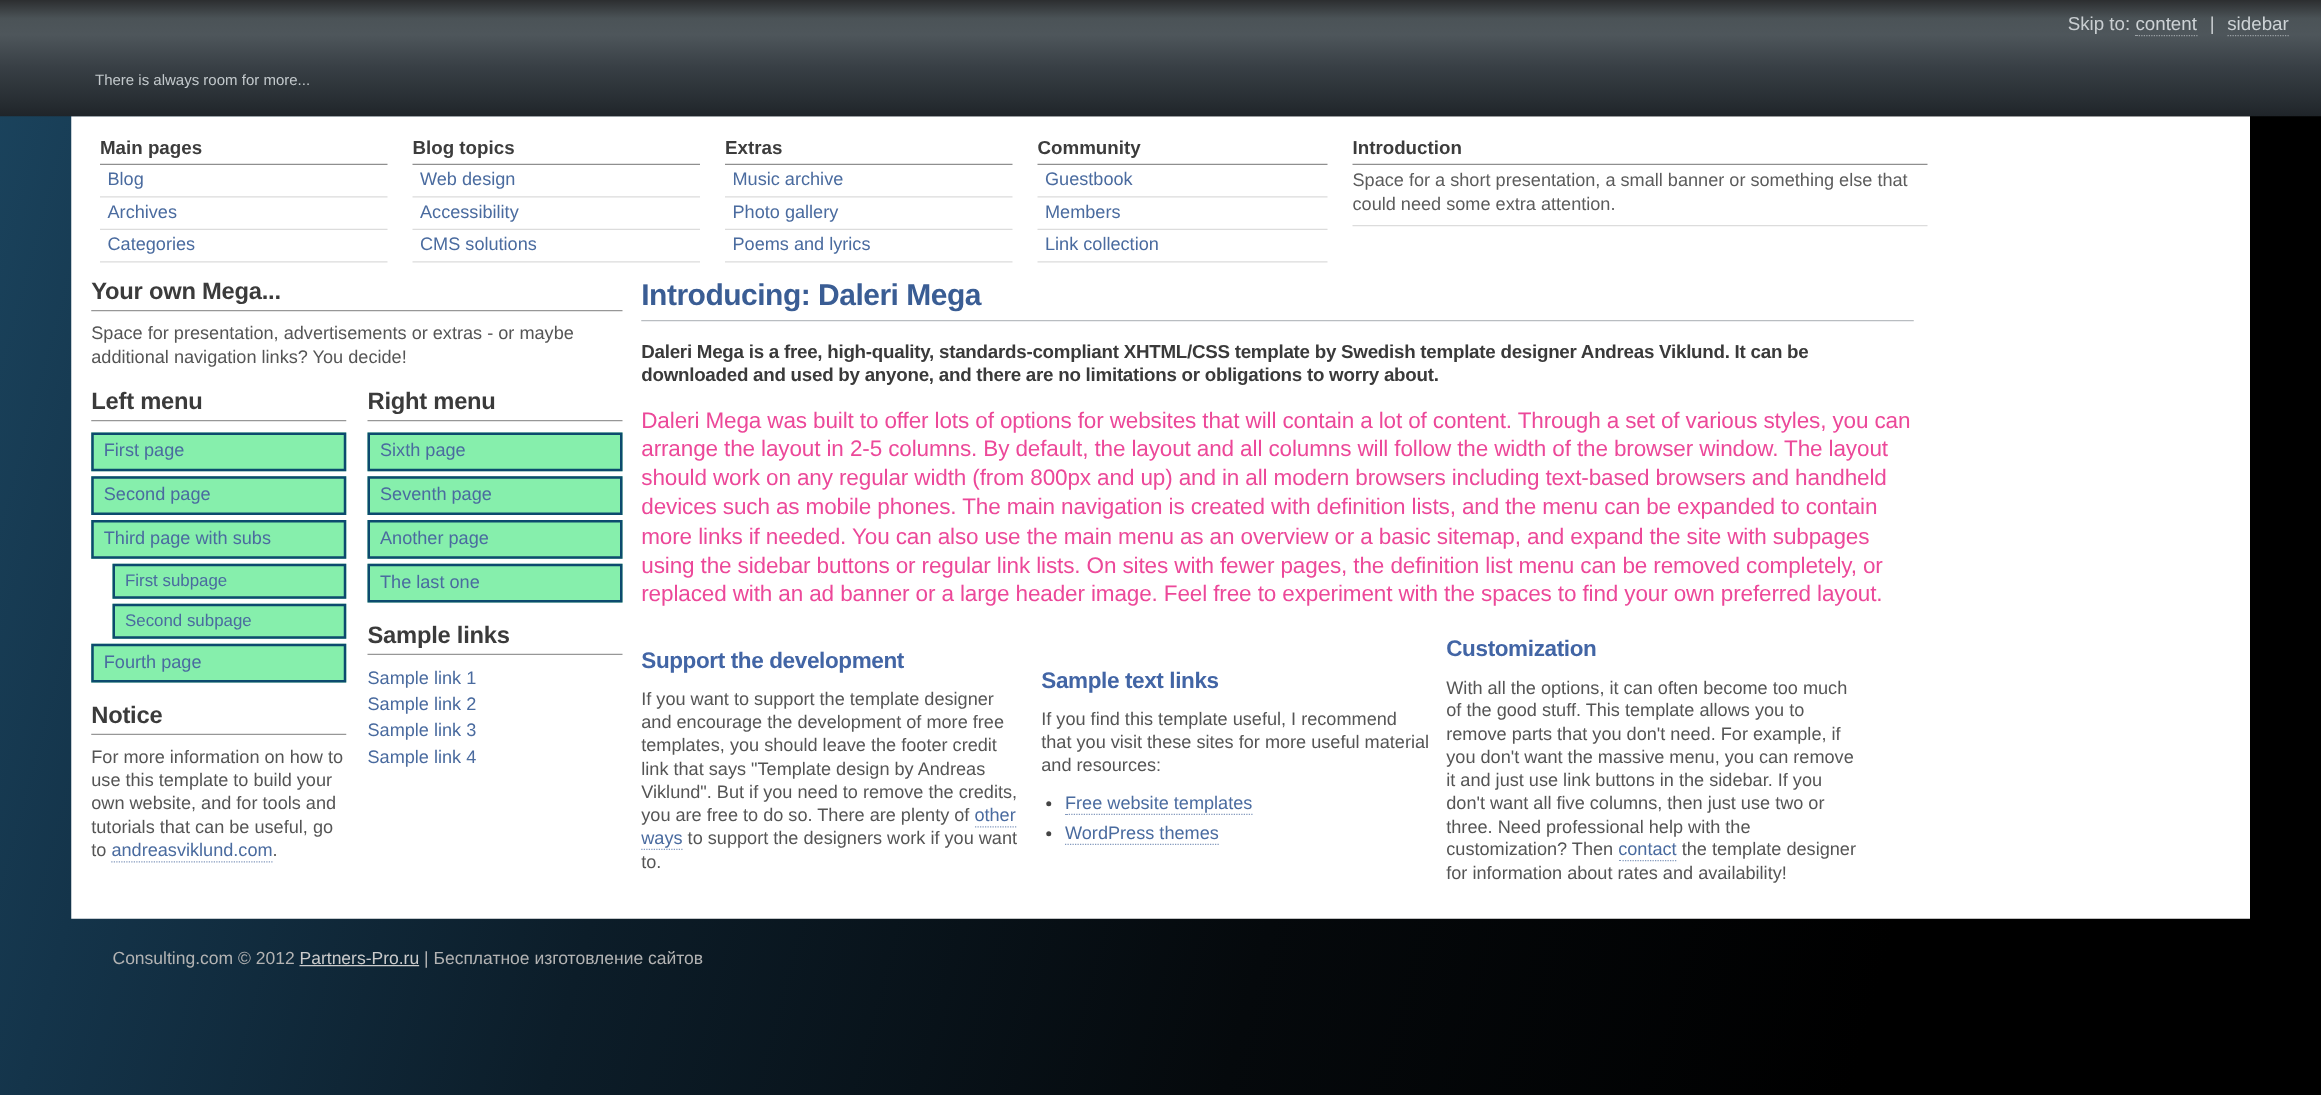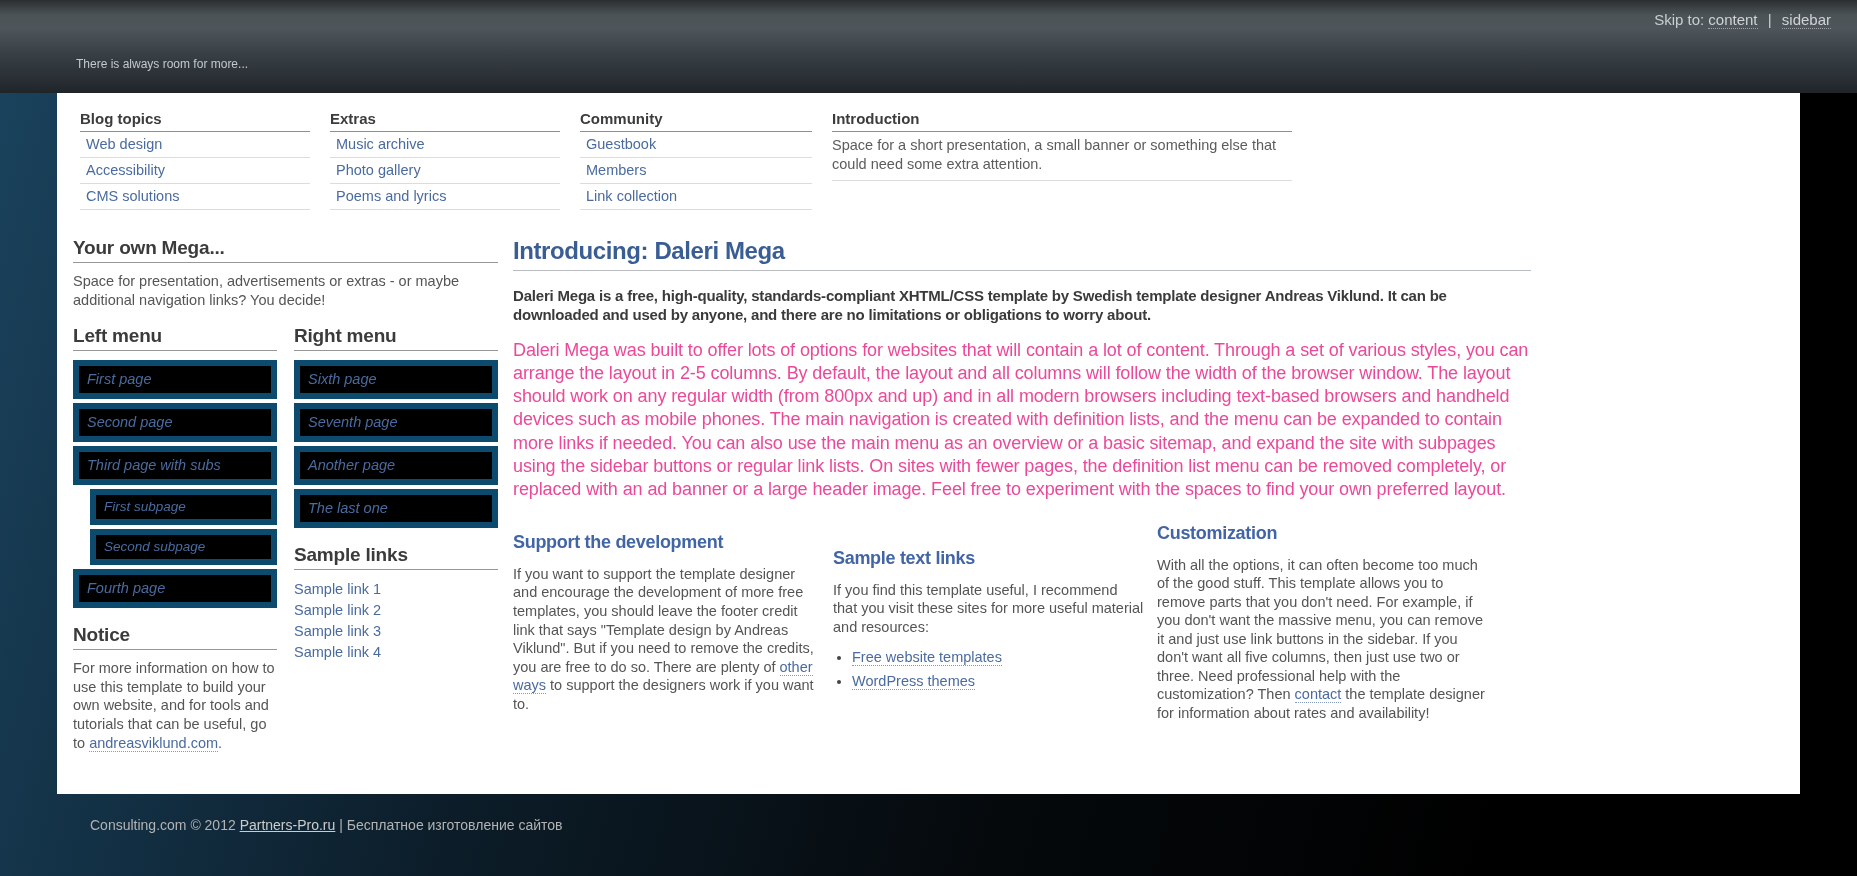--- a/index.html
+++ b/index.html
@@ -26,32 +26,32 @@
   .topnav { display:flex; gap:20px; padding-left:7px; }
   .nav-col { width:230px; }
   .nav-col.c4 { width:232px; }
   .nav-col.c5 { width:460px; }
   .nav-title { font-size:15px; font-weight:bold; color:#3c3c3c; padding:2px 0 4px; border-bottom:1px solid #8f8f8f; }
   .nav-link { display:block; padding:4px 0 5px 6px; border-bottom:1px solid #dcdcdc;
     color:#4a6b9f; text-decoration:none; font-size:14.5px; }
   .nav-text { font-size:14.5px; color:#5c5c5c; line-height:1.28; padding:4px 0 7px; border-bottom:1px solid #dcdcdc; }
 
   
-  .cols { display:flex; gap:15px; margin-top:27px; }
+  .cols { display:flex; gap:15px; margin-top:13px; }
   .sidebar { width:425px; }
   .content { width:1018px; }
 
   .side-h2 { font-size:19px; font-weight:bold; color:#3b3b3b; letter-spacing:-0.2px;
     border-bottom:1px solid #979797; padding:0 0 3px; margin:0 0 9px; }
   .side-p { font-size:14.5px; color:#555; line-height:1.3; margin:0 0 15px; }
   .side-cols { display:flex; gap:17px; }
   .side-col { width:204px; }
   .menu-group { margin-bottom:16px; }
-  .menu-btn { display:block; background:#000000; border:6px solid #0c4a6e; color:#4a6b9f;
-    text-decoration:none; font-size:14.5px; padding:5px 8px 6px; margin-bottom:4px;font-style:italic; }
+  .menu-btn { display:block; background:#86efac; border:2px solid #0c4a6e; color:#4a6b9f;
+    text-decoration:none; font-size:14.5px; padding:5px 8px 6px; margin-bottom:4px; }
   .menu-btn.sub { margin-left:17px; font-size:13.5px; padding:4px 8px 5px; }
   .sample-link { display:block; color:#4a6b9f; text-decoration:none; font-size:14.5px; padding:2px 0 3px; }
   a.inline { color:#4a6b9f; text-decoration:none; border-bottom:1px dotted #8399bd; }
 
   
   .main-title { font-size:24px; font-weight:bold; color:#3a5d94; letter-spacing:-0.4px;
     border-bottom:1px solid #b9bdc1; padding:0 0 5px; margin:0 0 15px; }
   .intro-p { font-weight:bold; color:#3a3a3a; font-size:15px; line-height:1.28; margin:0 0 15px; letter-spacing:-0.2px; }
   .body-p { color:#ec4899; font-size:18px; line-height:1.28; margin:0 0 17px; letter-spacing:-0.1px; }
   .main-cols { display:flex; gap:12px;align-items:center; }
@@ -76,20 +76,26 @@
       <span>Skip to:</span>
       <a href="#">content</a>
       <span class="skip-sep">|</span>
       <a href="#">sidebar</a>
     </div>
   </div>
 
   <div class="wrapper">
 
     <div class="topnav">
+      <div class="nav-col">
+        <div class="nav-title">Main pages</div>
+        <a href="#" class="nav-link">Blog</a>
+        <a href="#" class="nav-link">Archives</a>
+        <a href="#" class="nav-link">Categories</a>
+      </div>
       <div class="nav-col">
         <div class="nav-title">Blog topics</div>
         <a href="#" class="nav-link">Web design</a>
         <a href="#" class="nav-link">Accessibility</a>
         <a href="#" class="nav-link">CMS solutions</a>
       </div>
       <div class="nav-col">
         <div class="nav-title">Extras</div>
         <a href="#" class="nav-link">Music archive</a>
         <a href="#" class="nav-link">Photo gallery</a>

